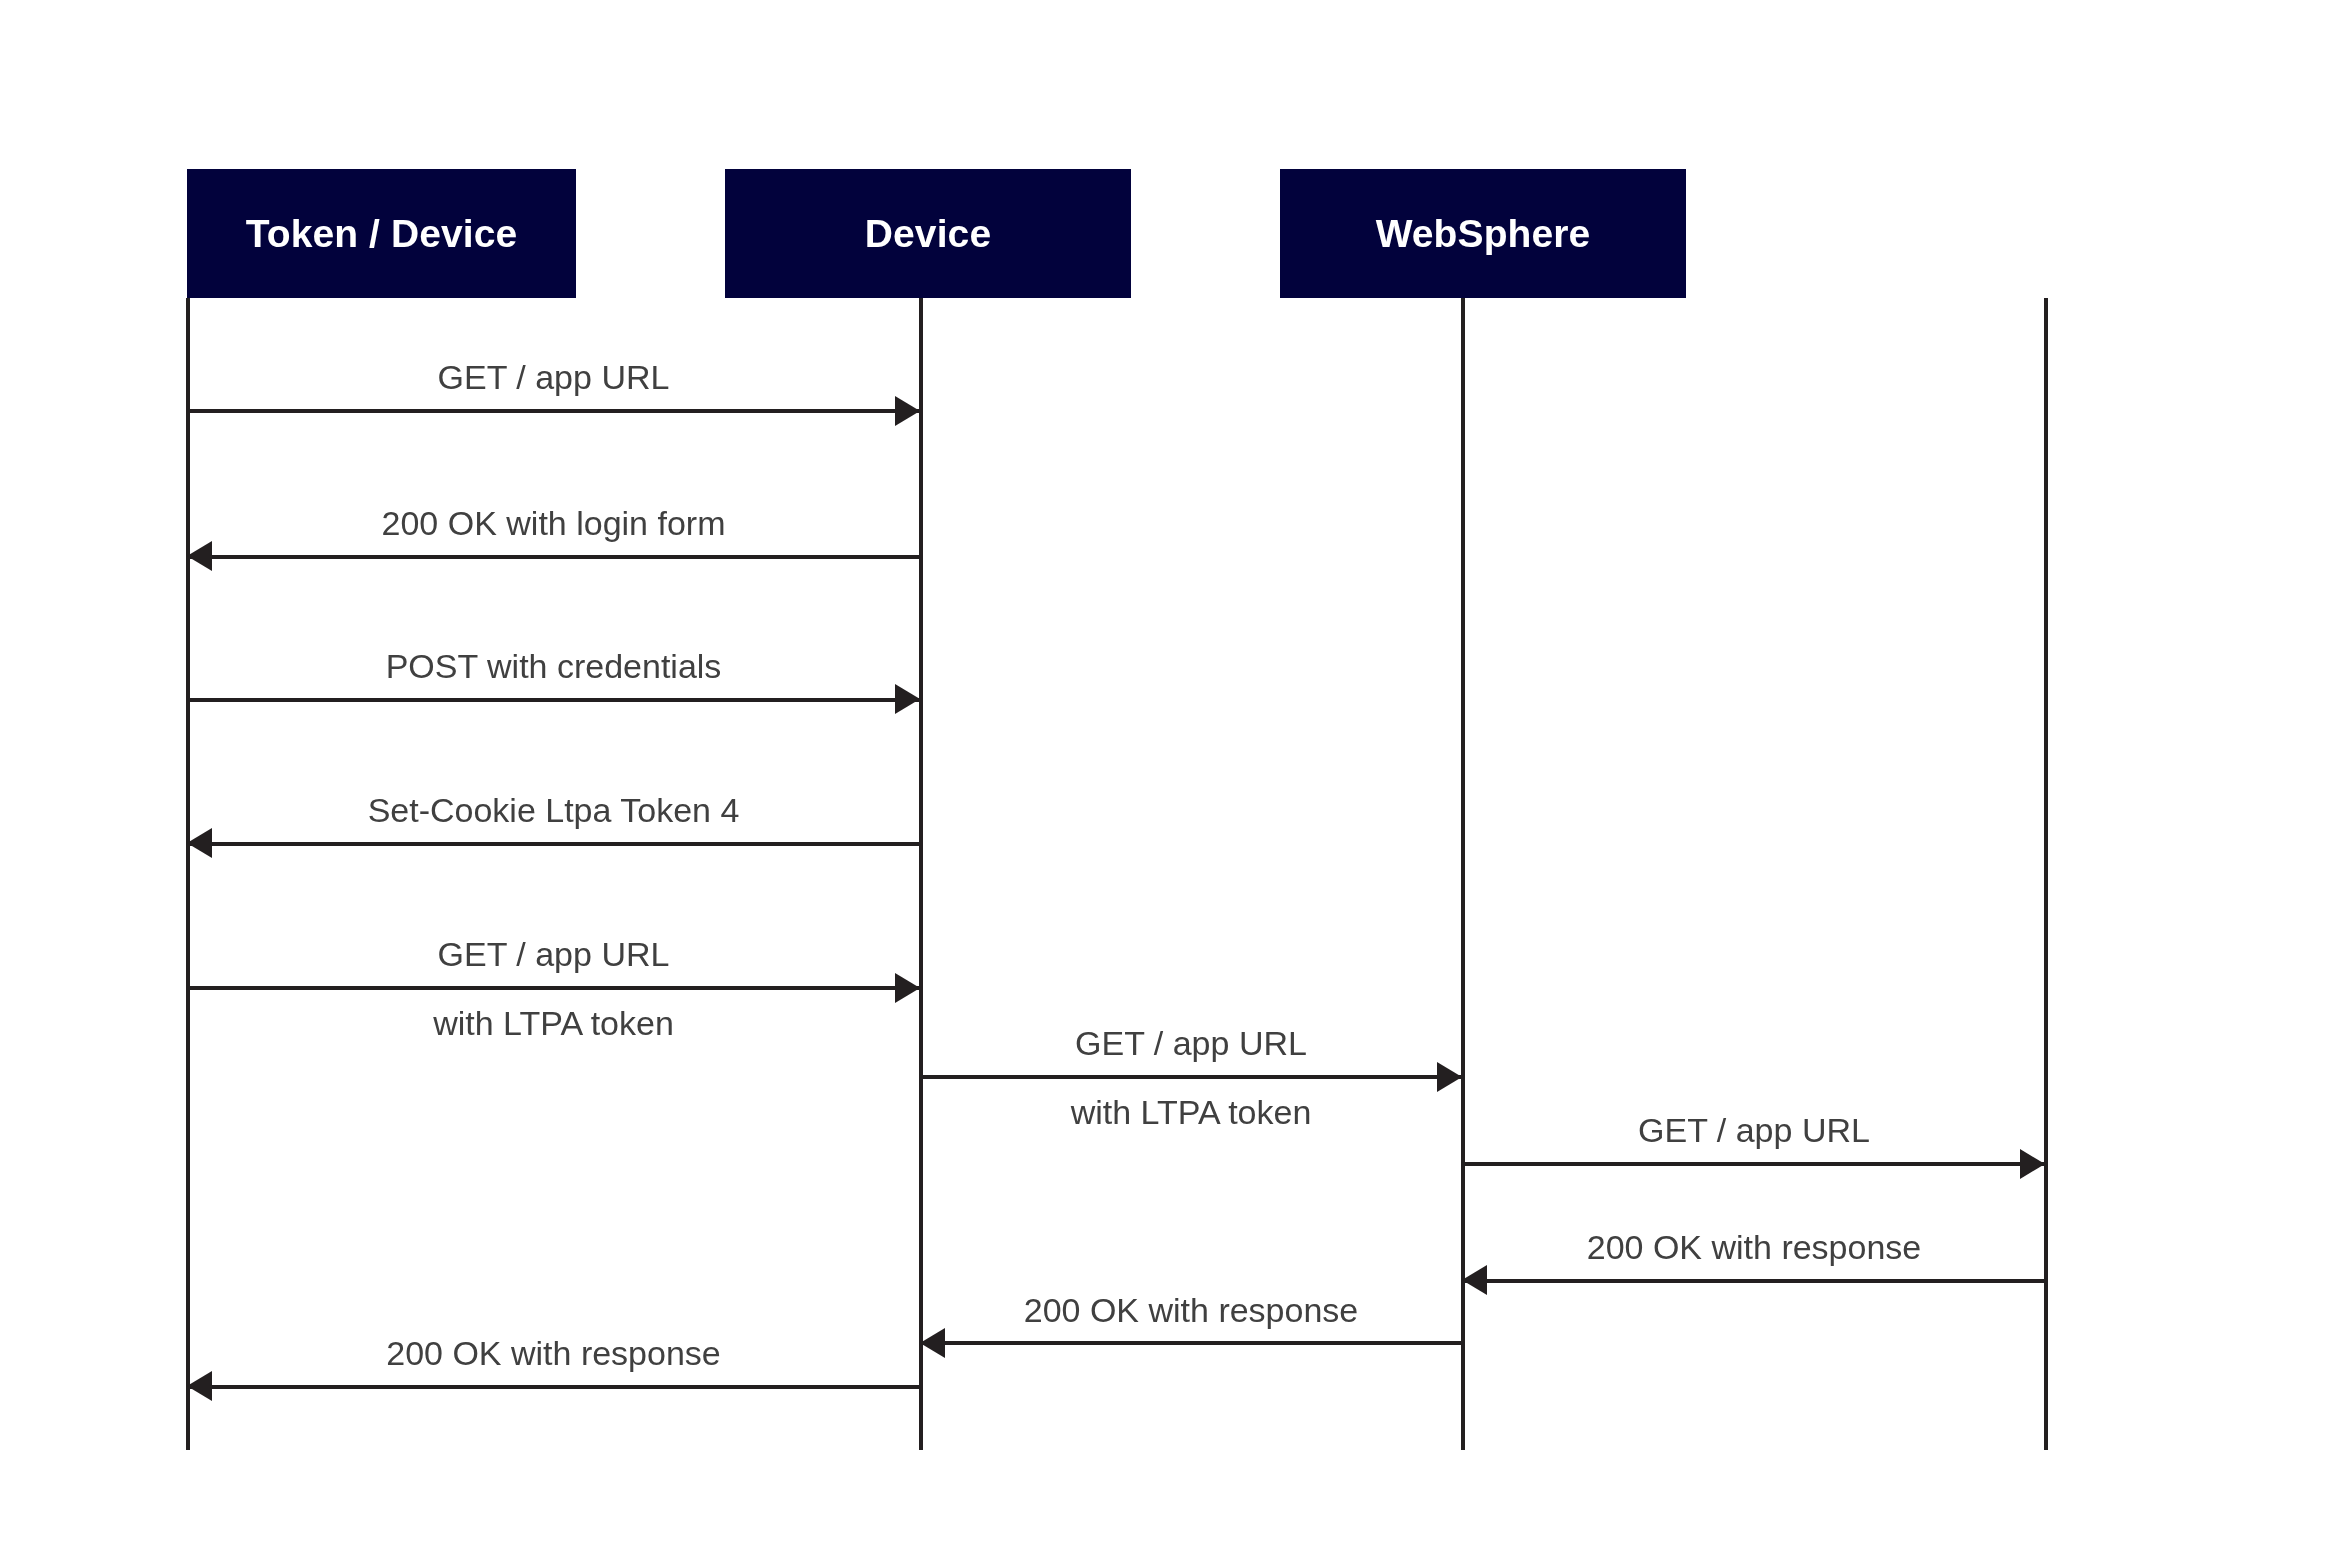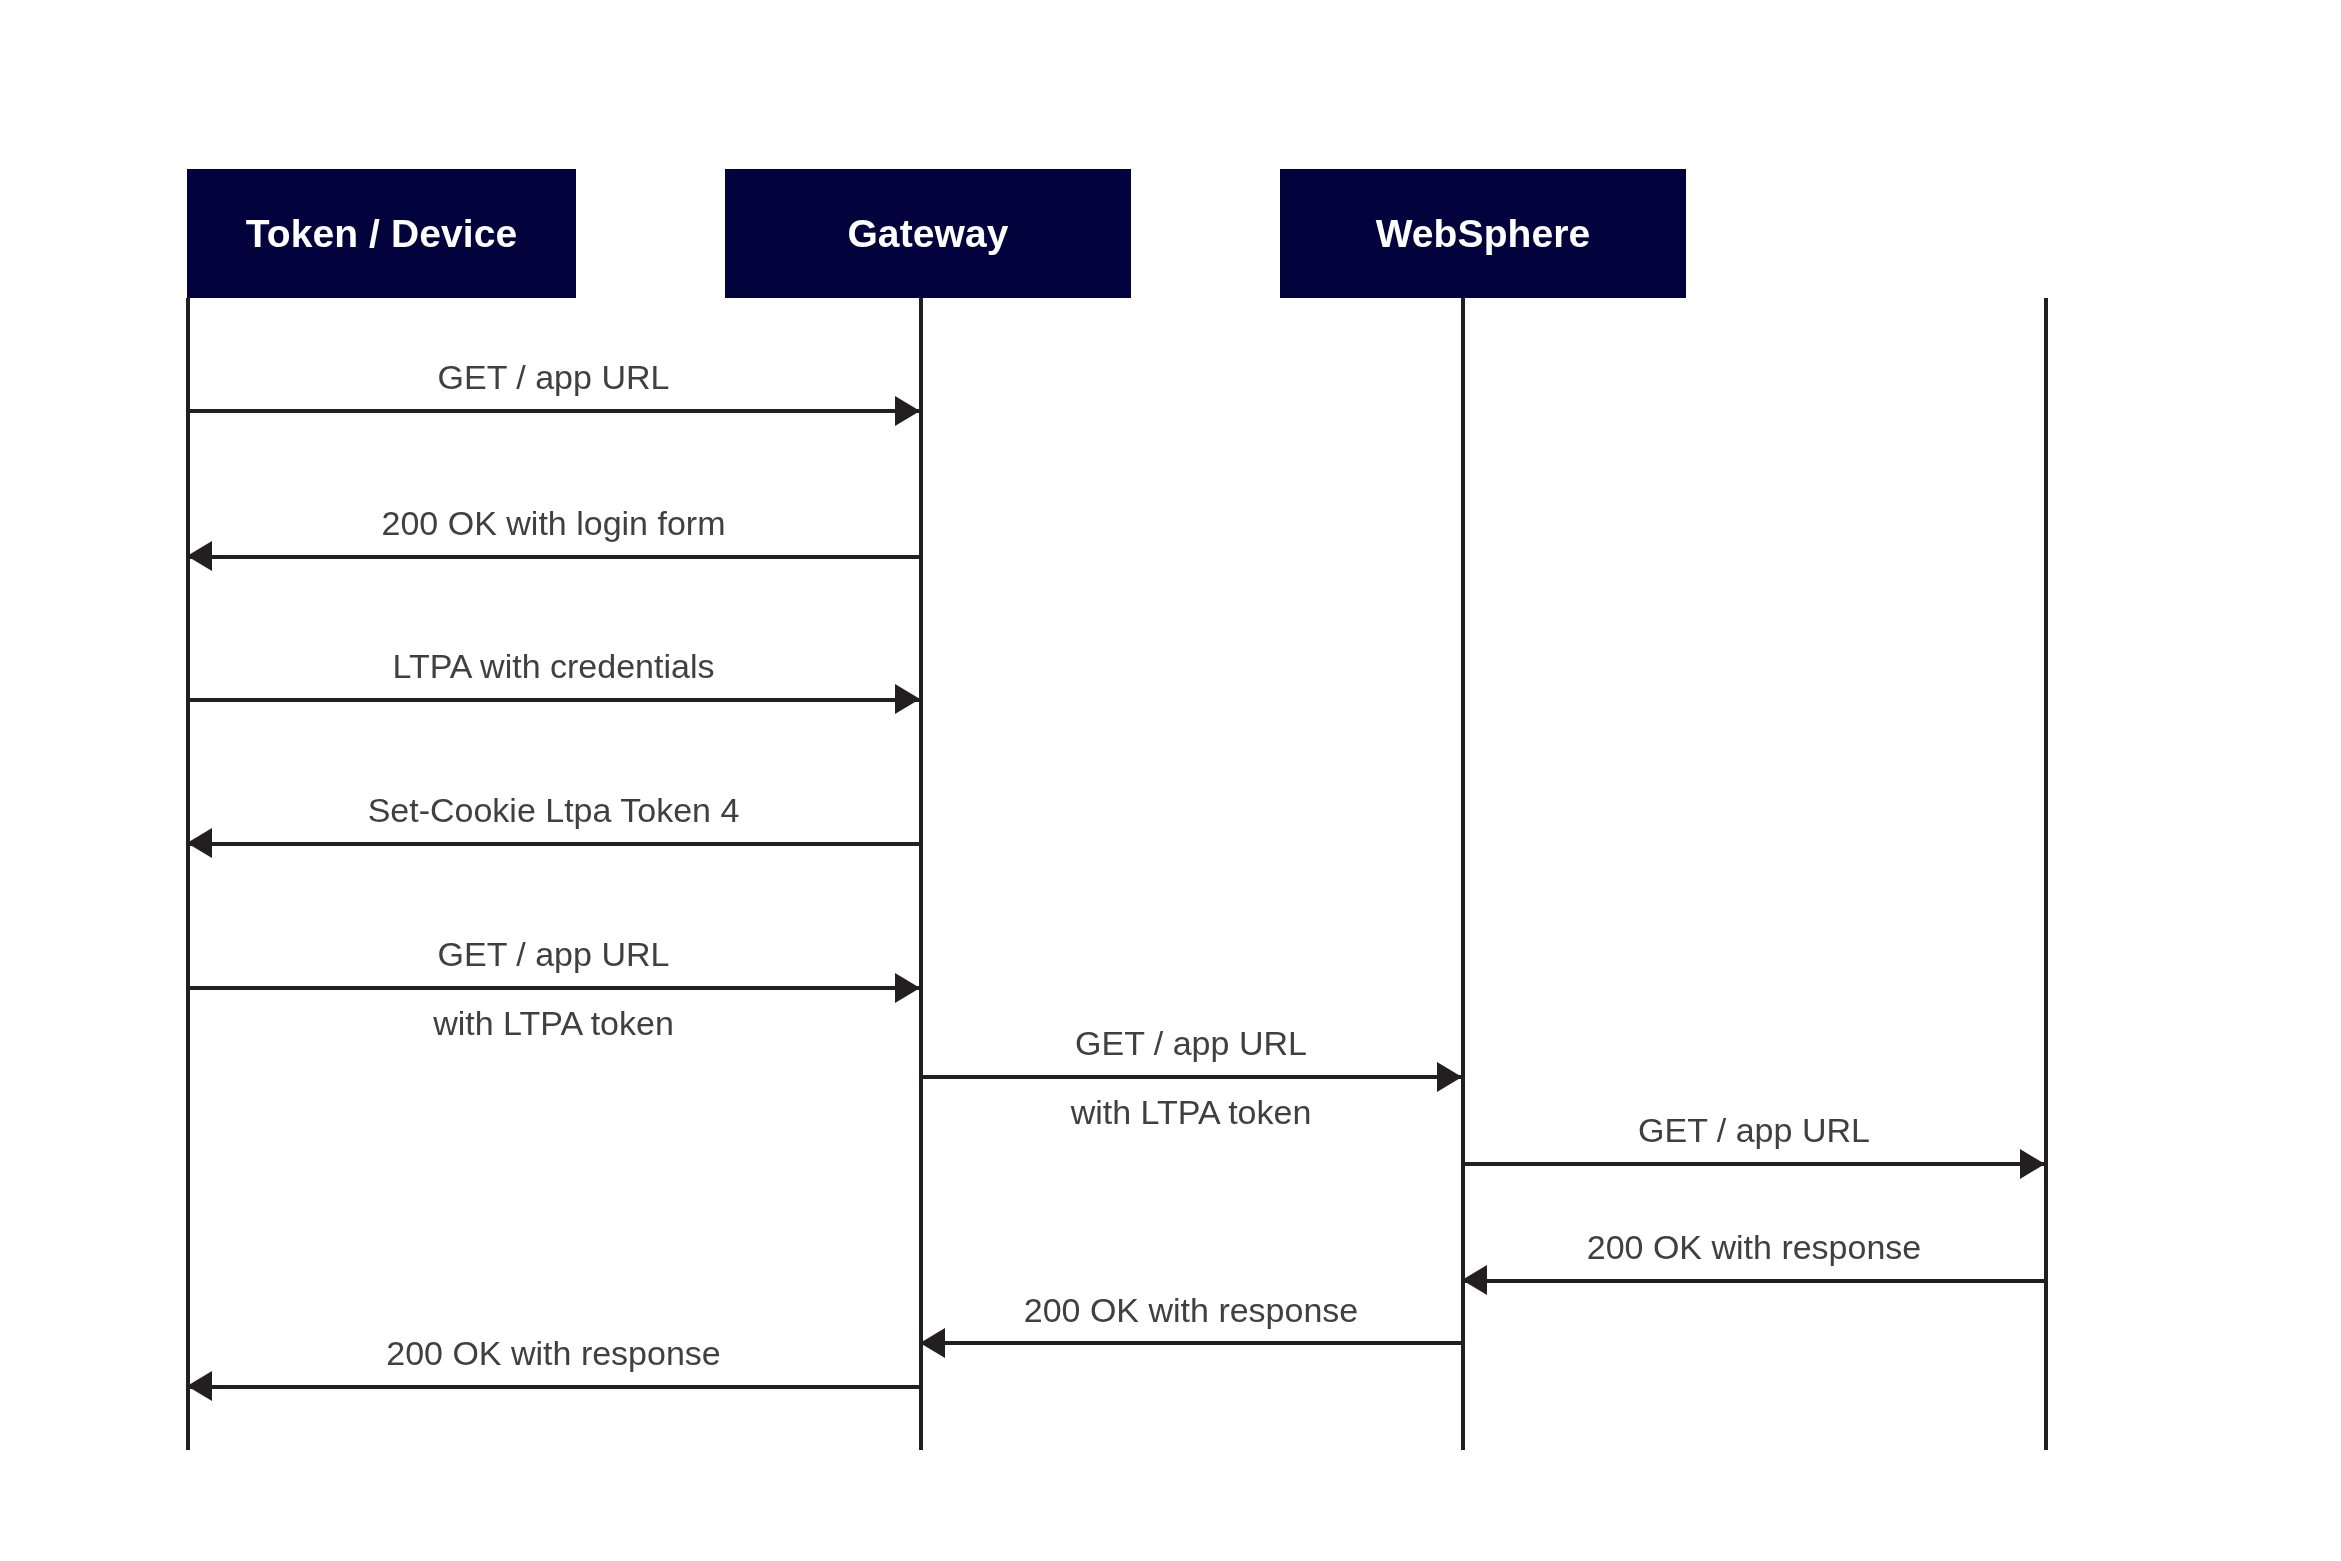--- a/index.html
+++ b/index.html
@@ -67,39 +67,39 @@
 
 <div id="canvas">
     <div class="lifeline" style="left: 186px; top: 298px; height: 1152px;"></div>
     <div class="lifeline" style="left: 919px; top: 298px; height: 1152px;"></div>
     <div class="lifeline" style="left: 1461px; top: 298px; height: 1152px;"></div>
     <div class="lifeline" style="left: 2044px; top: 298px; height: 1152px;"></div>
     <div class="lifeline-box" style="left: 187px; top: 169px; width: 389px; height: 129px;">
       <span>Token / Device</span>
     </div>
     <div class="lifeline-box" style="left: 725px; top: 169px; width: 406px; height: 129px;">
-      <span>Gateway</span>
+      <span>Device</span>
     </div>
     <div class="lifeline-box" style="left: 1280px; top: 169px; width: 406px; height: 129px;">
       <span>WebSphere</span>
     </div>
     <div>
       <div class="msg-line" style="left: 187px; top: 409px; width: 733px;"></div>
       <div class="arrowhead arrow-right" style="top: 396px; left: 895px;"></div>
       <div class="msg-label" style="left: 187px; width: 733px; top: 358px;">GET / app URL</div>
     </div>
     <div>
       <div class="msg-line" style="left: 187px; top: 555px; width: 733px;"></div>
       <div class="arrowhead arrow-left" style="top: 541px; left: 187px;"></div>
       <div class="msg-label" style="left: 187px; width: 733px; top: 504px;">200 OK with login form</div>
     </div>
     <div>
       <div class="msg-line" style="left: 187px; top: 698px; width: 733px;"></div>
       <div class="arrowhead arrow-right" style="top: 684px; left: 895px;"></div>
-      <div class="msg-label" style="left: 187px; width: 733px; top: 647px;">LTPA with credentials</div>
+      <div class="msg-label" style="left: 187px; width: 733px; top: 647px;">POST with credentials</div>
     </div>
     <div>
       <div class="msg-line" style="left: 187px; top: 842px; width: 733px;"></div>
       <div class="arrowhead arrow-left" style="top: 828px; left: 187px;"></div>
       <div class="msg-label" style="left: 187px; width: 733px; top: 791px;">Set-Cookie Ltpa Token 4</div>
     </div>
     <div>
       <div class="msg-line" style="left: 187px; top: 986px; width: 733px;"></div>
       <div class="arrowhead arrow-right" style="top: 973px; left: 895px;"></div>
       <div class="msg-label" style="left: 187px; width: 733px; top: 935px;">GET / app URL</div>

